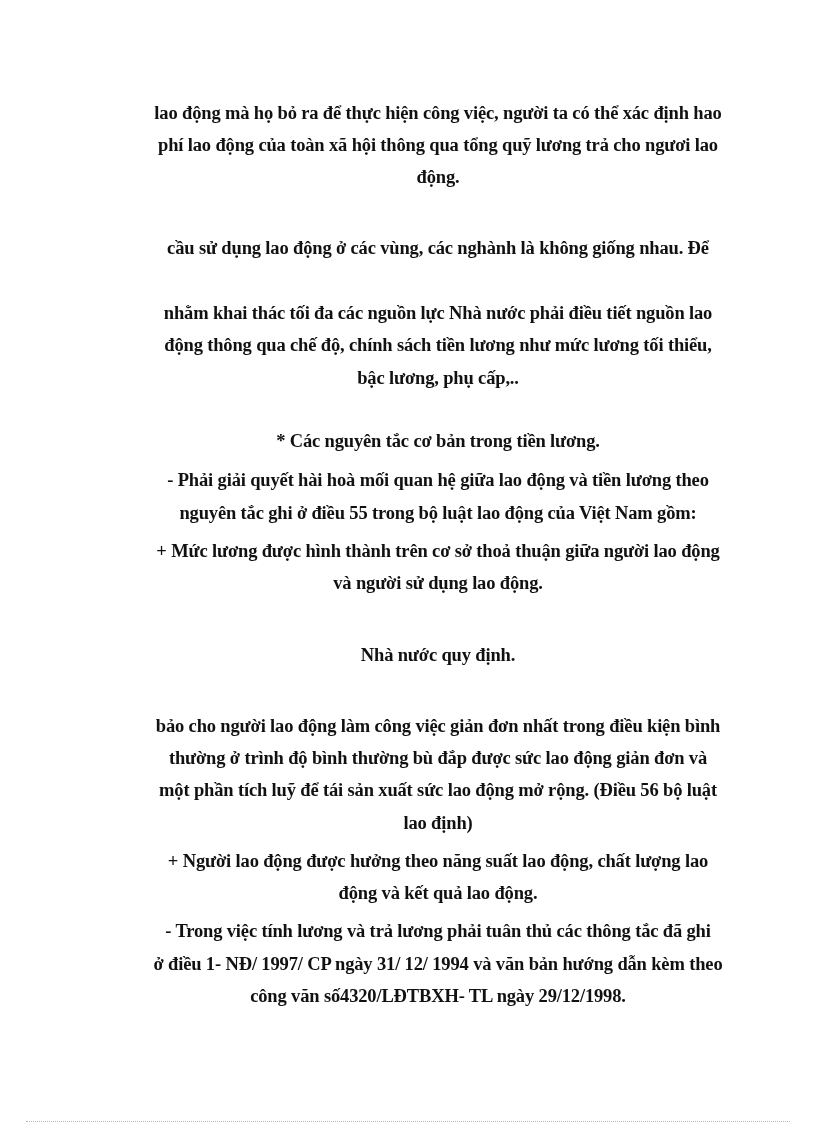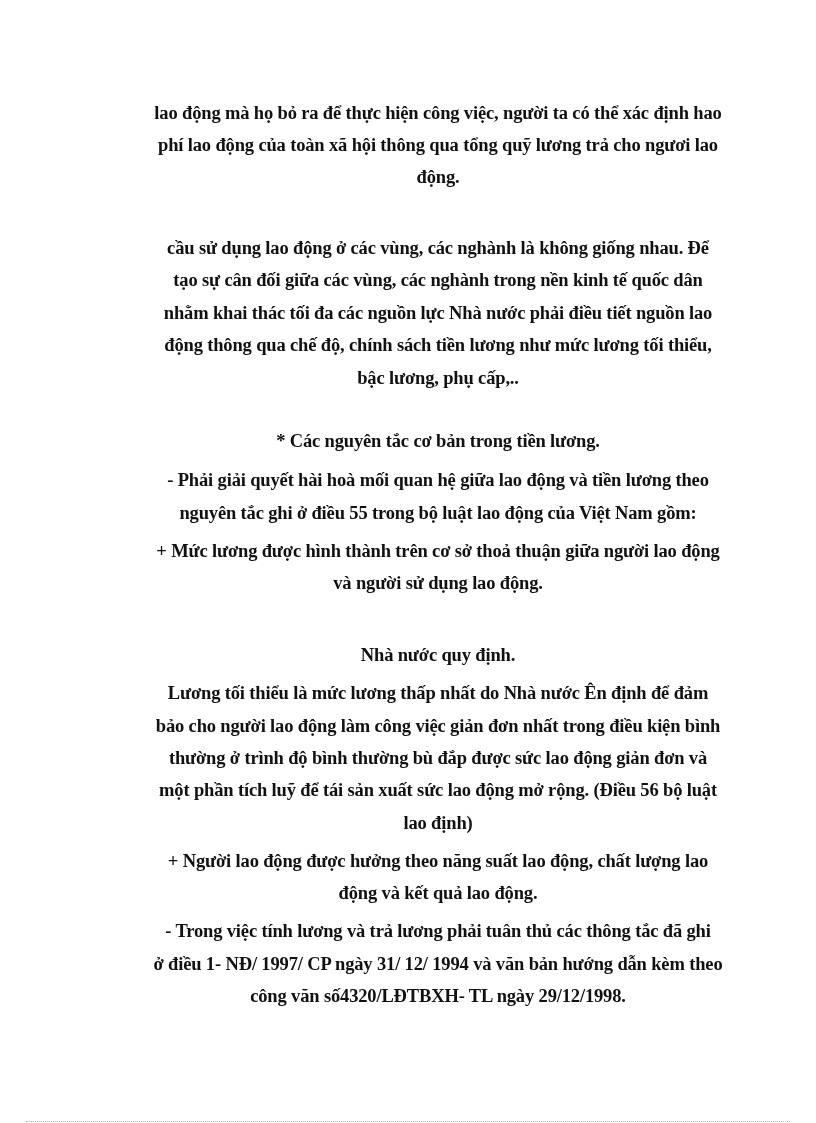--- a/index.html
+++ b/index.html
@@ -43,36 +43,34 @@
 </style>
 </head>
 <body>
 
 <div class="page">
   <div class="line" style="top:101px">lao động mà họ bỏ ra để thực hiện công việc, người ta có thể xác định hao</div>
   <div class="line" style="top:133px">phí lao động của toàn xã hội thông qua tổng quỹ lương trả cho ngươi lao</div>
   <div class="line" style="top:165px">động.</div>
 
   <div class="line" style="top:236px">cầu sử dụng lao động ở các vùng, các nghành là không giống nhau. Để</div>
-  <div class="line" style="top:268px">tạo sự cân đối giữa các vùng, các nghành trong nền kinh tế quốc dân</div>
   <div class="line" style="top:333px">động thông qua chế độ, chính sách tiền lương như mức lương tối thiểu,</div>
   <div class="line" style="top:301px">nhằm khai thác tối đa các nguồn lực Nhà nước phải điều tiết nguồn lao</div>
   <div class="line" style="top:366px">bậc lương, phụ cấp,..</div>
 
   <div class="line" style="top:429px">* Các nguyên tắc cơ bản trong tiền lương.</div>
 
   <div class="line" style="top:468px">- Phải giải quyết hài hoà mối quan hệ giữa lao động và tiền lương theo</div>
   <div class="line" style="top:501px">nguyên tắc ghi ở điều 55 trong bộ luật lao động của Việt Nam gồm:</div>
 
   <div class="line" style="top:539px">+ Mức lương được hình thành trên cơ sở thoả thuận giữa người lao động</div>
   <div class="line" style="top:571px">và người sử dụng lao động.</div>
 
   <div class="line" style="top:643px">Nhà nước quy định.</div>
 
-  <div class="line" style="top:681px">Lương tối thiểu là mức lương thấp nhất do Nhà nước Ên định để đảm</div>
   <div class="line" style="top:714px">bảo cho người lao động làm công việc giản đơn nhất trong điều kiện bình</div>
   <div class="line" style="top:746px">thường ở trình độ bình thường bù đắp được sức lao động giản đơn và</div>
   <div class="line" style="top:778px">một phần tích luỹ để tái sản xuất sức lao động mở rộng. (Điều 56 bộ luật</div>
   <div class="line" style="top:811px">lao định)</div>
 
   <div class="line" style="top:849px">+ Người lao động được hưởng theo năng suất lao động, chất lượng lao</div>
   <div class="line" style="top:881px">động và kết quả lao động.</div>
 
   <div class="line" style="top:919px">- Trong việc tính lương và trả lương phải tuân thủ các thông tắc đã ghi</div>
   <div class="line" style="top:952px">ở điều 1- NĐ/ 1997/ CP ngày 31/ 12/ 1994 và văn bản hướng dẫn kèm theo</div>

